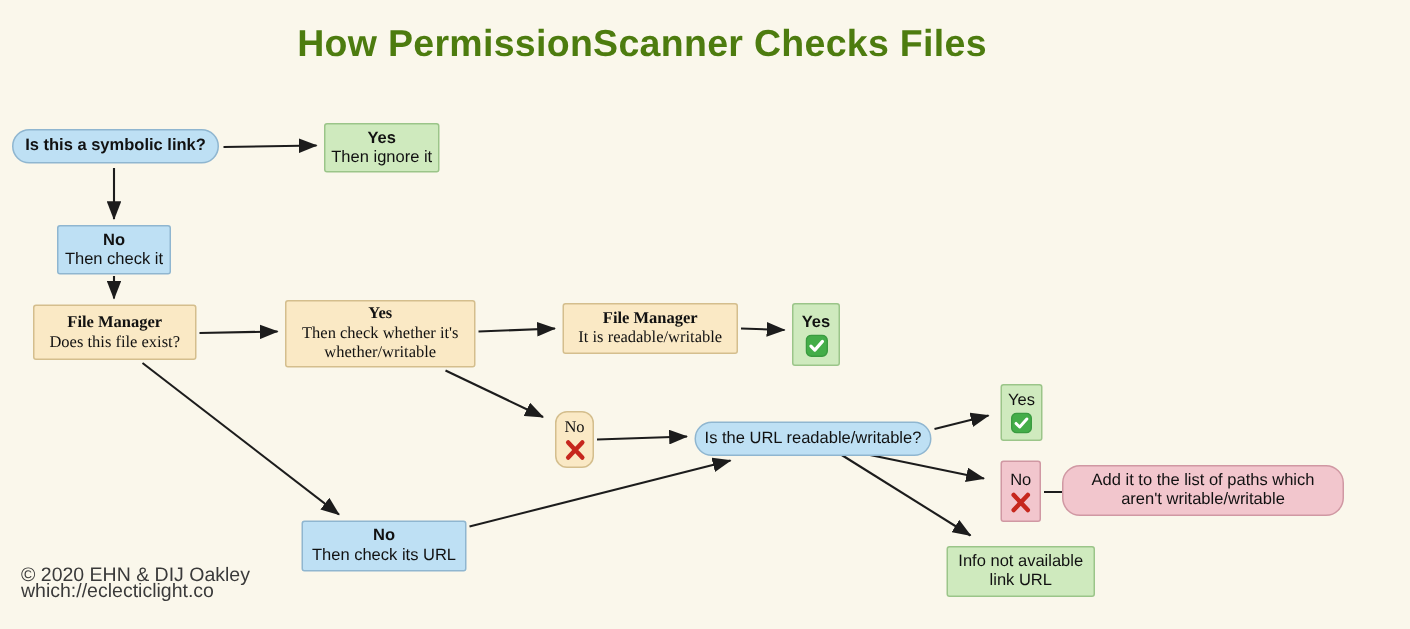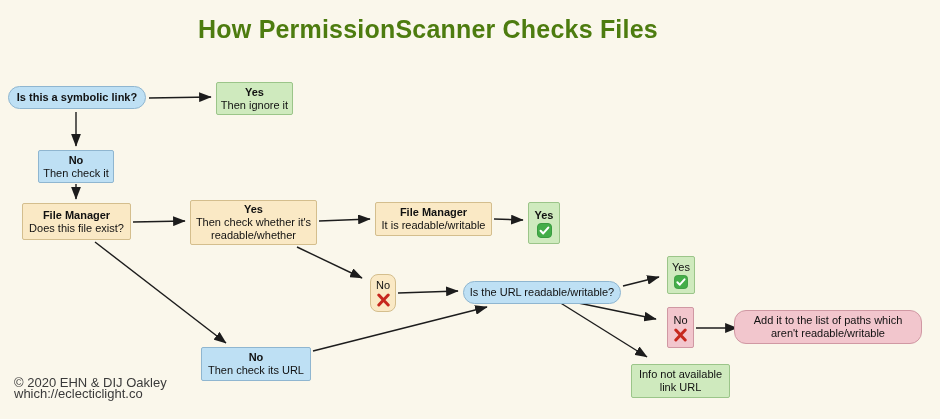--- a/index.html
+++ b/index.html
@@ -17,21 +17,21 @@
     position:absolute;box-sizing:border-box;
     display:flex;flex-direction:column;align-items:center;justify-content:center;
     border:1px solid;border-radius:2px;
     font-size:11px;line-height:13px;text-align:center;
   }
   .node span{white-space:nowrap;}
   .node .b{font-weight:bold;}
   .pill{border-radius:999px;}
   .blue  {background:var(--blue-fill,#bee0f4);  border-color:var(--blue-border,#8fb6d0);}
   .green {background:var(--green-fill,#cfeabe); border-color:var(--green-border,#9bc589);}
-  .yellow{background:var(--yellow-fill,#fae9c5);border-color:var(--yellow-border,#d4be8d);}
+  .yellow{background:var(--yellow-fill,#fae9c5);border-color:var(--yellow-border,#d4be8d);font-family:Liberation Serif, serif;}
   .pink  {background:var(--pink-fill,#f2c6cd);  border-color:var(--pink-border,#d098a3);}
   .icon{display:flex;align-items:center;justify-content:center;margin-top:1px;}
   .footer{
     position:absolute;left:14px;top:378px;
     font-size:13px;line-height:10.5px;color:#3a3a3a;
   }
 </style>
 </head>
 <body style="--background: #faf7eb; --blue-fill: #bee0f4; --blue-border: #8fb6d0; --green-fill: #cfeabe; --green-border: #9bc589; --yellow-fill: #fae9c5; --yellow-border: #d4be8d; --pink-fill: #f2c6cd; --pink-border: #d098a3; --check-green: #44ad49; --cross-red: #c6271d; --arrow: #1c1c1c;">
 
@@ -76,21 +76,21 @@
 </div>
 
 <div class="node yellow" style="left:22px;top:203px;width:109px;height:37px;">
   <span class="b">File Manager</span>
   <span>Does this file exist?</span>
 </div>
 
 <div class="node yellow" style="left:190px;top:200px;width:127px;height:45px;">
   <span class="b">Yes</span>
   <span>Then check whether it's</span>
-  <span>readable/whether</span>
+  <span>whether/writable</span>
 </div>
 
 <div class="node yellow" style="left:375px;top:202px;width:117px;height:34px;">
   <span class="b">File Manager</span>
   <span>It is readable/writable</span>
 </div>
 
 <div class="node green" style="left:528px;top:202px;width:32px;height:42px;">
   <span class="b">Yes</span>
   <span class="icon">
@@ -126,23 +126,23 @@
 
 <div class="node pink" style="left:667px;top:307px;width:27px;height:41px;">
   <span>No</span>
   <span class="icon">
     <svg width="15" height="14" viewBox="0 0 15 14">
         <path d="M2.8 2 L12.2 12 M12.2 2 L2.8 12" stroke="#c6271d" stroke-width="3" stroke-linecap="round"></path>
       </svg>
   </span>
 </div>
 
-<div class="node pink" style="left:734px;top:310px;width:188px;height:34px;border-radius:12px;">
+<div class="node pink" style="left:708px;top:310px;width:188px;height:34px;border-radius:12px;">
   <span>Add it to the list of paths which</span>
-  <span>aren't readable/writable</span>
+  <span>aren't writable/writable</span>
 </div>
 
 <div class="node green" style="left:631px;top:364px;width:99px;height:34px;">
   <span>Info not available</span>
   <span>link URL</span>
 </div>
 
 <div class="node blue" style="left:201px;top:347px;width:110px;height:34px;">
   <span class="b">No</span>
   <span>Then check its URL</span>

